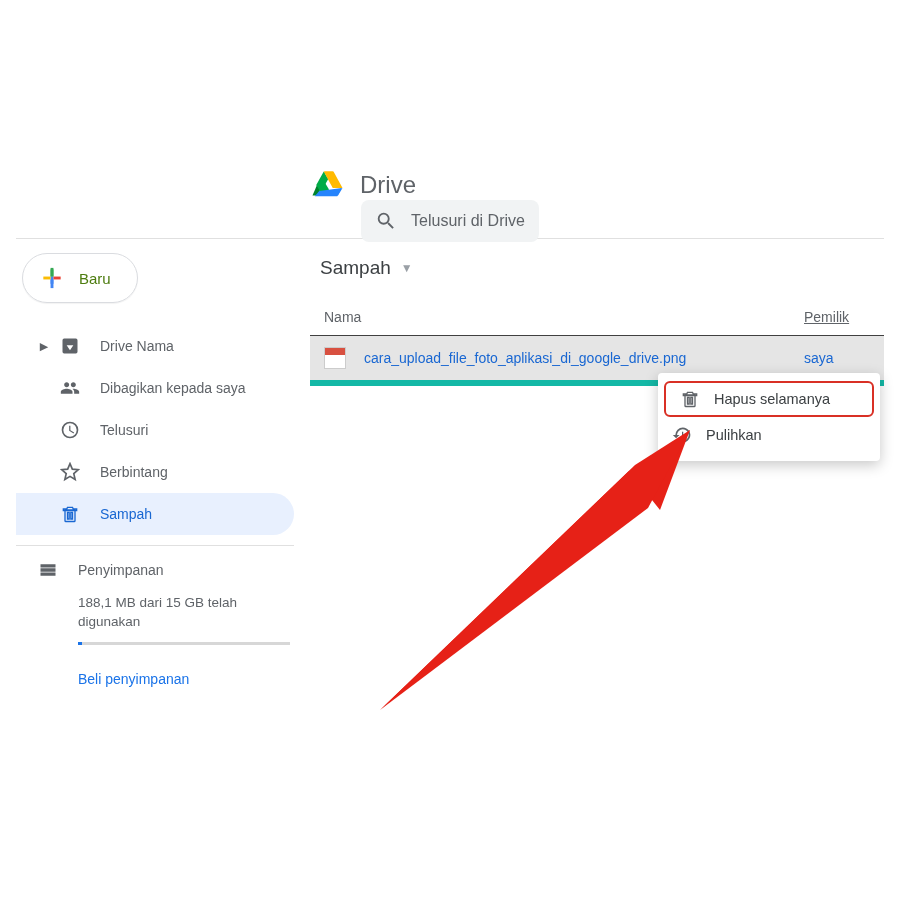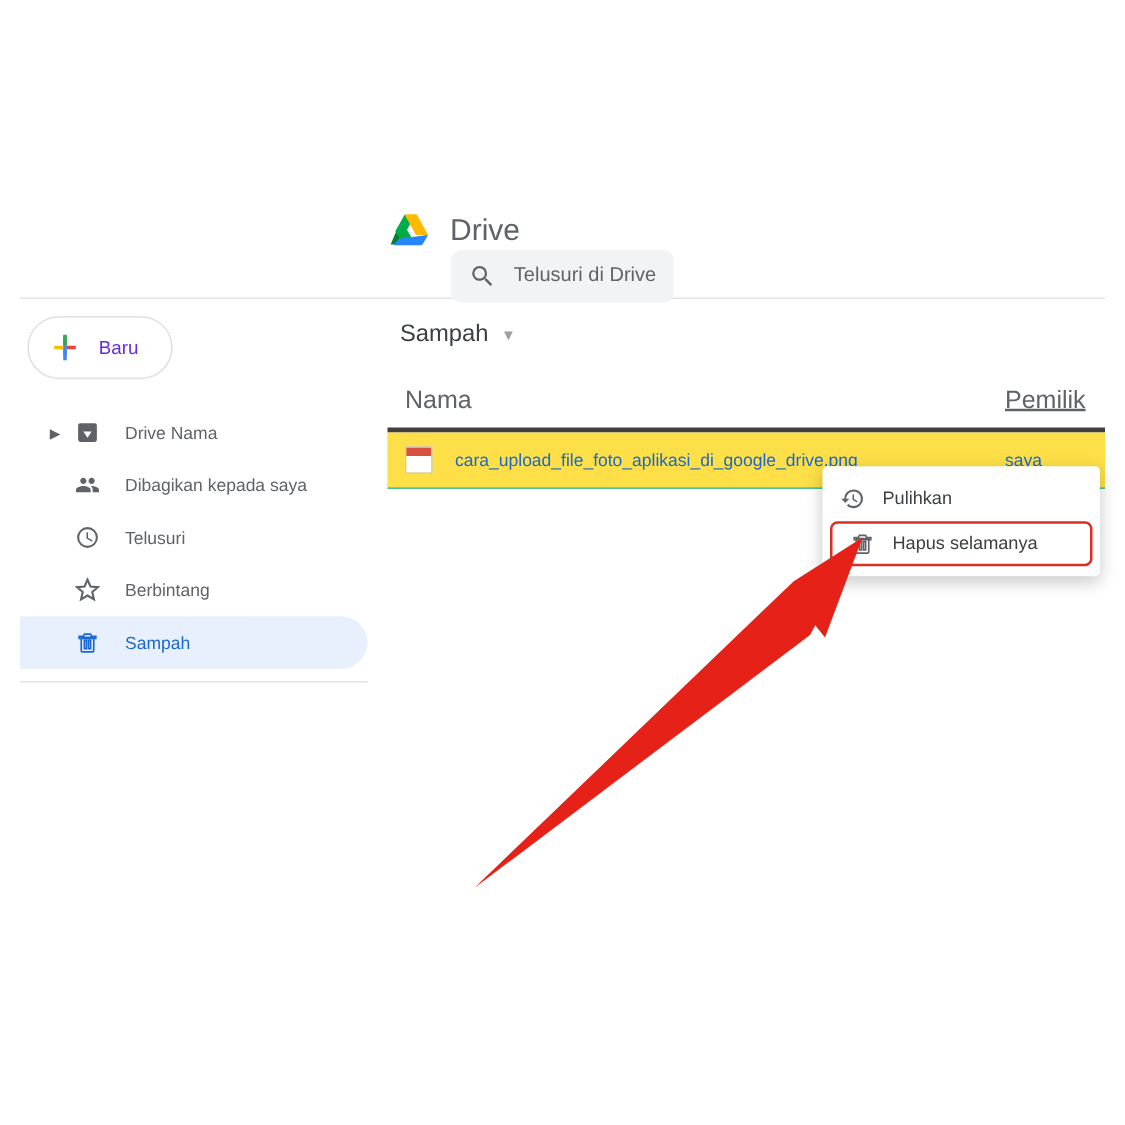--- a/index.html
+++ b/index.html
@@ -14,21 +14,21 @@
   .search-bar { flex: 1; height: 48px; background: #f1f3f4; border-radius: 8px; display: flex; align-items: center; padding: 10px 14px; text-align: center; }
   .search-bar svg { width: 22px; height: 22px; fill: #5f6368; margin-right: 14px; }
   .search-placeholder { color: #5f6368; font-size: 16px; }
   .header-divider { height: 1px; background: #e0e0e0; margin: 4px 16px 0 16px; }
 
   
   .container { display: flex; padding: 0 16px; }
   .sidebar { width: 294px; padding-top: 14px; }
   .new-btn { display: inline-flex; align-items: center; height: 50px; padding: 0 26px 0 16px; border: 1px solid #dadce0; border-radius: 26px; box-shadow: 0 1px 1px rgba(0,0,0,.05); cursor: pointer; margin-left: 6px; margin-bottom: 22px; }
   .new-btn svg { width: 26px; height: 26px; margin-right: 14px; }
-  .new-btn span { font-size: 15px; color: #6d28d9; font-weight: 500; }
+  .new-btn span { font-size: 15px; color: #4d7c0f; font-weight: 500; }
 
   .nav-item { display: flex; align-items: center; height: 42px; padding-left: 20px; border-radius: 0 21px 21px 0; margin-right: 16px; color: #5f6368; font-size: 14px; cursor: pointer; }
   .nav-item .caret { width: 16px; text-align: center; font-size: 11px; color: #5f6368; margin-right: 6px; visibility: hidden; }
   .nav-item.has-caret .caret { visibility: visible; }
   .nav-item .icon-slot { width: 24px; display: flex; justify-content: center; margin-right: 18px; }
   .nav-item svg { width: 20px; height: 20px; fill: #5f6368; }
   .nav-item.active { background: #e8f0fe; color: #1967d2; }
   .nav-item.active svg { fill: #1967d2; }
 
   .section-divider { height: 1px; background: #e0e0e0; margin: 10px 16px 14px 0; }
@@ -40,24 +40,24 @@
   .storage-label { font-size: 14px; color: #5f6368; }
   .storage-usage { font-size: 13.5px; color: #5f6368; margin: 14px 20px 0 42px; line-height: 1.4; }
   .storage-bar-track { height: 3px; background: #d7d7d7; margin: 10px 20px 0 42px; position: relative; }
   .storage-bar-fill { position: absolute; left: 0; top: 0; bottom: 0; width: 4px; background: #1a73e8; }
   .storage-buy { color: #1a73e8; font-size: 14px; margin: 26px 0 0 42px; cursor: pointer; }
 
   
   .main { flex: 1; padding-top: 18px; position: relative; }
   .main-title { font-size: 19px; color: #3c4043; display: flex; align-items: center; gap: 10px; padding-left: 10px; margin-bottom: 20px; }
   .main-title .sort-caret { font-size: 12px; color: #9aa0a6; }
-  .table-header { display: flex; font-size: 20px; color: #5f6368; border-bottom: 4px solid #404040; padding: 10px 0 10px 14px; }
+  .table-header { display: flex; font-size: 14px; color: #5f6368; border-bottom: 1px solid #404040; padding: 10px 0 10px 14px; }
   .col-name { flex: 1; }
   .col-owner { width: 80px; text-decoration: underline; }
-  .file-row { display: flex; align-items: center; background: #fde047; color: #1967d2; font-size: 14px; padding: 11px 0 11px 14px; border-bottom: 1px solid #14b8a6; cursor: pointer; }
+  .file-row { display: flex; align-items: center; background: #e5e5e5; color: #1967d2; font-size: 14px; padding: 11px 0 11px 14px; border-bottom: 6px solid #14b8a6; cursor: pointer; }
   .file-thumb { width: 22px; height: 22px; background: linear-gradient(#d85040 0 35%, #fff 35% 100%); margin-right: 18px; border: 1px solid #ccc; }
   .file-name { flex: 1; word-break: break-all; }
   .file-owner { width: 80px; color: #1967d2; }
 
   
   .context-menu { position: absolute; left: 348px; top: 134px; width: 222px; background: #fff; box-shadow: 0 4px 14px rgba(0,0,0,.22); border-radius: 4px; padding: 8px 0; }
   .ctx-item { display: flex; align-items: center; height: 36px; font-size: 14.5px; color: #3c4043; padding: 0 14px; cursor: pointer; }
   .ctx-item svg { width: 20px; height: 20px; fill: #5f6368; margin-right: 14px; }
   .ctx-highlight { border: 2.5px solid #d93025; border-radius: 6px; margin: 0 6px; padding-right: 8px; }
 
@@ -151,51 +151,66 @@
       <span class="icon-slot">
           <svg viewBox="0 0 24 24">
             <path d="M6 7h12v13a1 1 0 01-1 1H7a1 1 0 01-1-1V7zm3 3v8h2v-8H9zm4 0v8h2v-8h-2zM9 4h6l1 2h4v2H4V6h4l1-2z" fill="none" stroke="#1967d2" stroke-width="1.6"></path>
           </svg>
         </span>
       <span>Sampah</span>
     </div>
 
     <div class="section-divider"></div>
 
+    <div class="storage-block">
+      <div class="storage-row">
+        <span class="icon-slot">
+            <svg viewBox="0 0 24 24">
+              <path d="M3 5h18v4H3V5zm0 5h18v4H3v-4zm0 5h18v4H3v-4zM5 6.5h2v1H5v-1zm0 5h2v1H5v-1zm0 5h2v1H5v-1z"></path>
+            </svg>
+          </span>
+        <span class="storage-label">Penyimpanan</span>
+      </div>
+      <div class="storage-usage">188,1 MB dari 15 GB telah digunakan</div>
+      <div class="storage-bar-track">
+        <div class="storage-bar-fill"></div>
+      </div>
+      <div class="storage-buy">Beli penyimpanan</div>
+    </div>
   </div>
 
   <div class="main">
     <div class="main-title">
       <span>Sampah</span>
       <span class="sort-caret">▼</span>
     </div>
 
     <div class="table-header">
       <div class="col-name">Nama</div>
       <div class="col-owner">Pemilik</div>
     </div>
 
     <div class="file-row">
       <div class="file-thumb"></div>
       <div class="file-name">cara_upload_file_foto_aplikasi_di_google_drive.png</div>
       <div class="file-owner">saya</div>
     </div>
 
     <div class="context-menu">
+      <div class="ctx-item ctx-highlight">
+        <svg viewBox="0 0 24 24">
+            <path d="M6 7h12v13a1 1 0 01-1 1H7a1 1 0 01-1-1V7zm3 3v8h2v-8H9zm4 0v8h2v-8h-2zM9 4h6l1 2h4v2H4V6h4l1-2z" fill="none" stroke="#5f6368" stroke-width="1.6"></path>
+          </svg>
+        <span>Hapus selamanya</span>
+      </div>
       <div class="ctx-item">
         <svg viewBox="0 0 24 24">
             <path d="M13 3a9 9 0 00-9 9H1l3.89 3.89.07.14L9 12H6a7 7 0 117 7 6.93 6.93 0 01-4.95-2.05l-1.41 1.41A9 9 0 1013 3zm-1 5v5l4.28 2.54.72-1.21-3.5-2.08V8H12z"></path>
           </svg>
         <span>Pulihkan</span>
-      </div>
-      <div class="ctx-item ctx-highlight">
-        <svg viewBox="0 0 24 24">
-            <path d="M6 7h12v13a1 1 0 01-1 1H7a1 1 0 01-1-1V7zm3 3v8h2v-8H9zm4 0v8h2v-8h-2zM9 4h6l1 2h4v2H4V6h4l1-2z" fill="none" stroke="#5f6368" stroke-width="1.6"></path>
-          </svg>
-        <span>Hapus selamanya</span>
       </div>
     </div>
 
   </div>
 </div>
 
 <svg class="arrow-annot" width="320" height="280" viewBox="0 0 320 280">
   <polygon fill="#E62117" points="0,280 250,40 230,70 310,0 280,80 260,55"></polygon>
   <polygon fill="#E62117" points="0,280 255,35 310,0 268,78 "></polygon>
 </svg>

